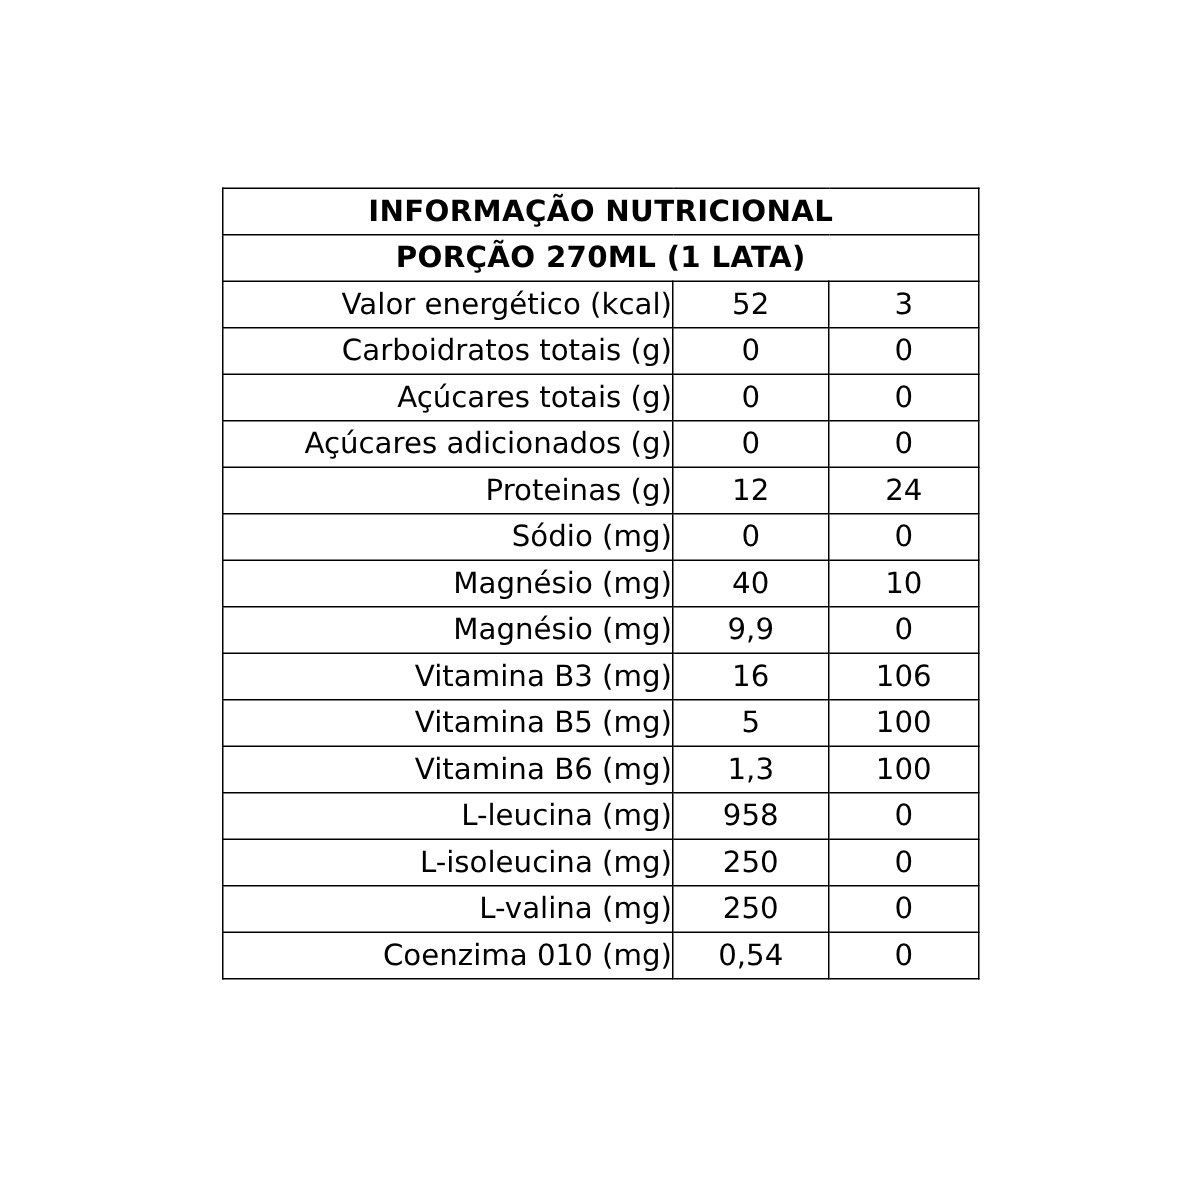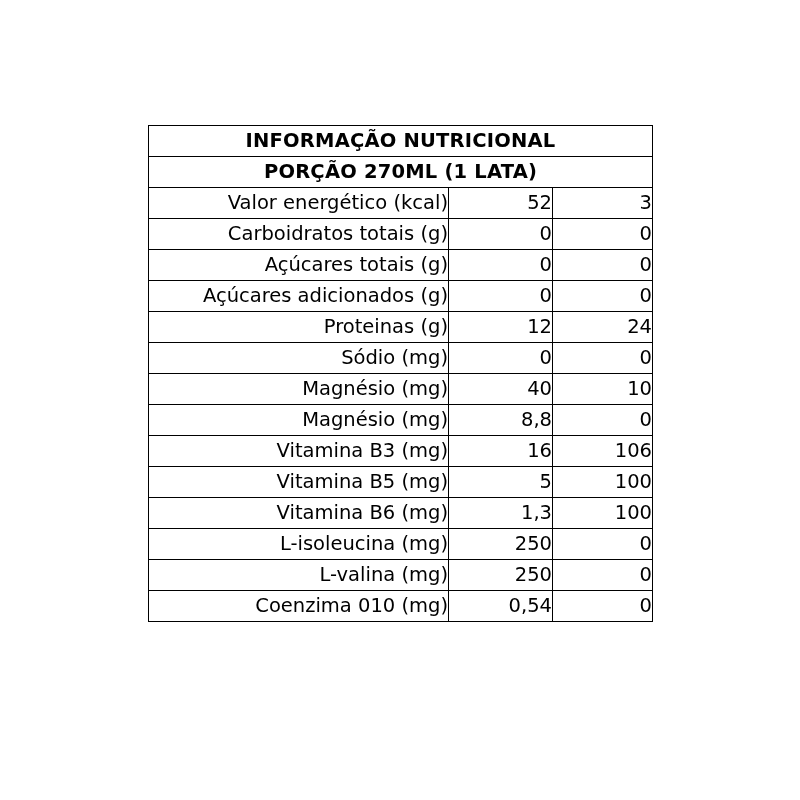--- a/index.html
+++ b/index.html
@@ -55,21 +55,21 @@
   }
 
   .lbl {
     text-align: right;
     padding-left: 8px;
     white-space: nowrap;
     overflow: hidden;
   }
   .lbl.indent { padding-left: 37px; }
   .num {
-    text-align: right;
+    text-align: center;
     padding-right: 8px;
   }
 </style>
 </head>
 <body>
 
 <div id="page">
   <div class="table-wrap">
     <table class="nutri">
       <colgroup>
@@ -114,37 +114,42 @@
           <td class="num">0</td>
           <td class="num">0</td>
         </tr>
         <tr>
           <td class="lbl">Magnésio (mg)</td>
           <td class="num">40</td>
           <td class="num">10</td>
         </tr>
         <tr>
           <td class="lbl">Magnésio (mg)</td>
-          <td class="num">8,8</td>
+          <td class="num">9,9</td>
           <td class="num">0</td>
         </tr>
         <tr>
           <td class="lbl">Vitamina B3 (mg)</td>
           <td class="num">16</td>
           <td class="num">106</td>
         </tr>
         <tr>
           <td class="lbl">Vitamina B5 (mg)</td>
           <td class="num">5</td>
           <td class="num">100</td>
         </tr>
         <tr>
           <td class="lbl">Vitamina B6 (mg)</td>
           <td class="num">1,3</td>
           <td class="num">100</td>
+        </tr>
+        <tr>
+          <td class="lbl">L-leucina (mg)</td>
+          <td class="num">958</td>
+          <td class="num">0</td>
         </tr>
         <tr>
           <td class="lbl">L-isoleucina (mg)</td>
           <td class="num">250</td>
           <td class="num">0</td>
         </tr>
         <tr>
           <td class="lbl">L-valina (mg)</td>
           <td class="num">250</td>
           <td class="num">0</td>

